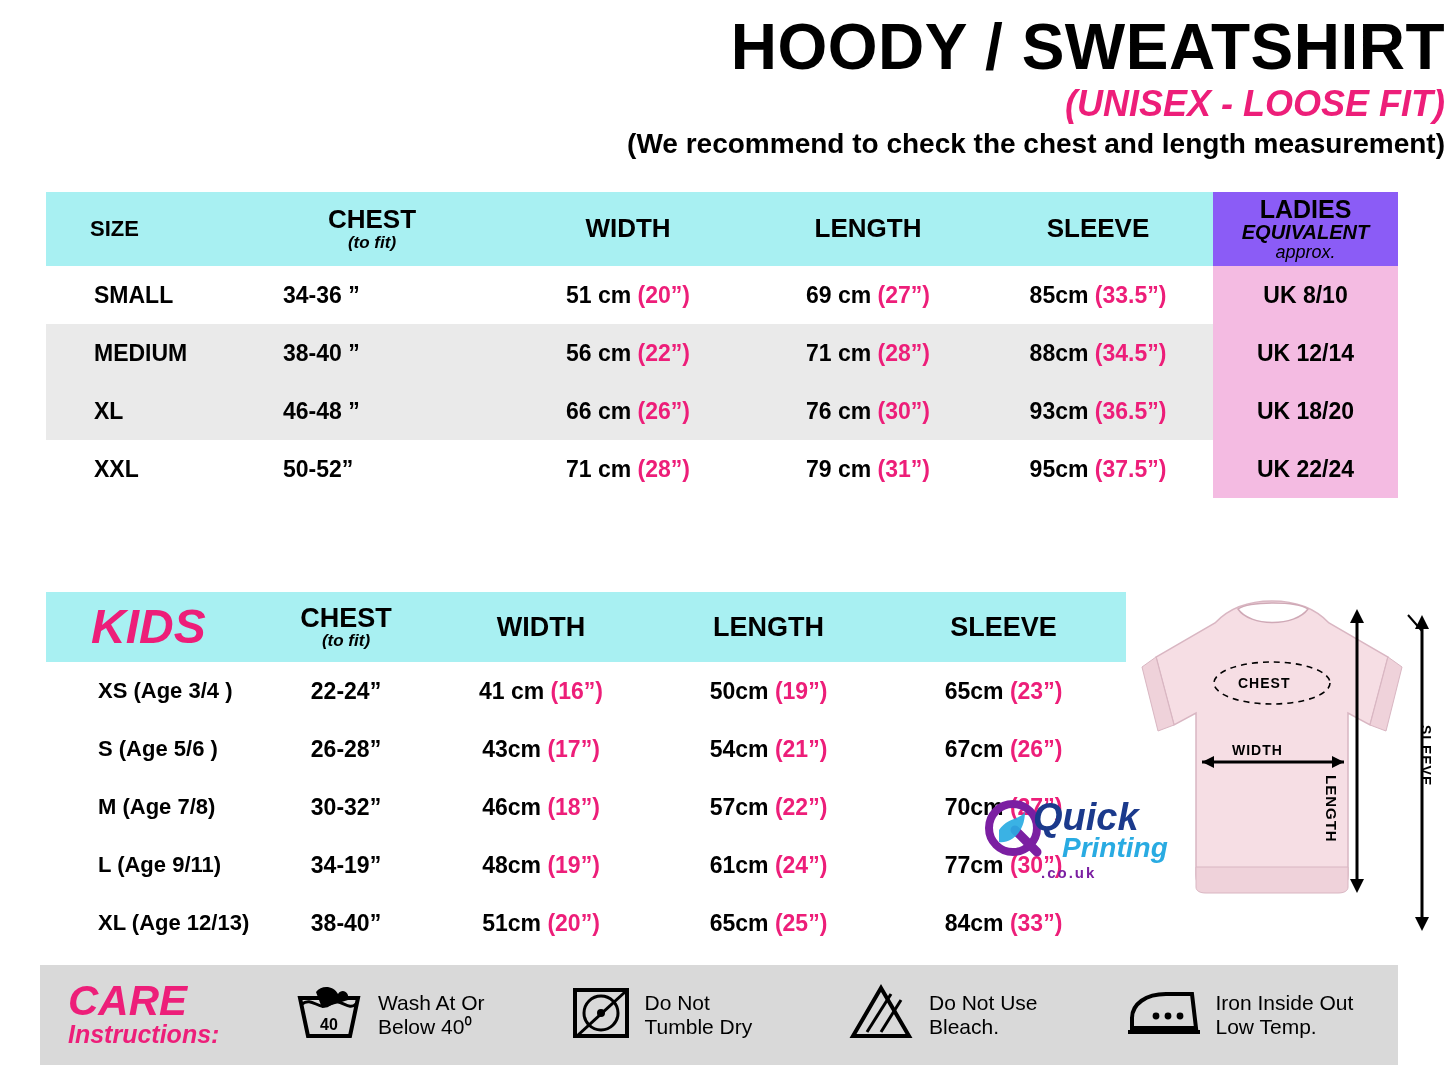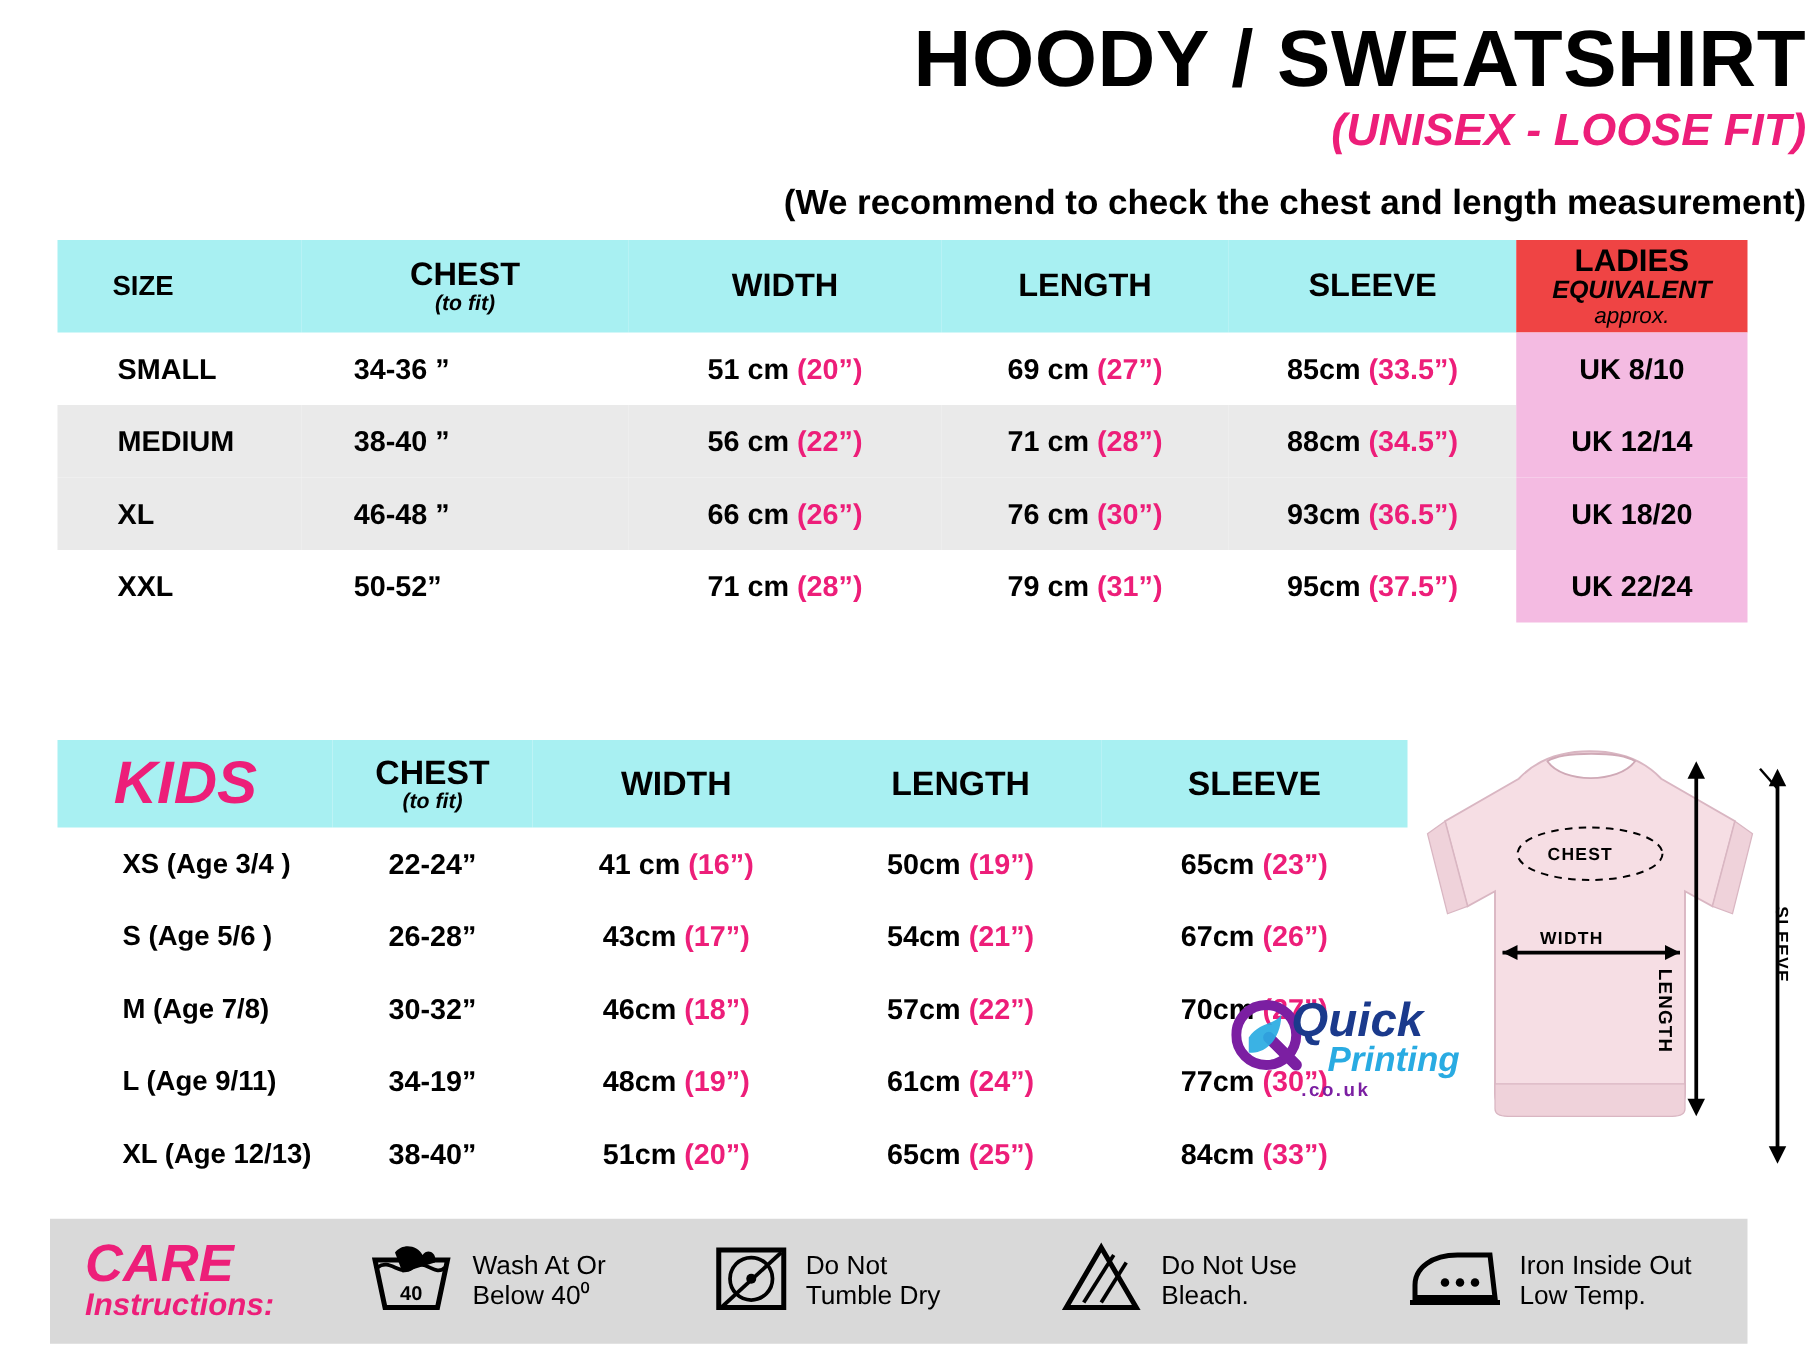--- a/index.html
+++ b/index.html
@@ -37,21 +37,21 @@
     font-weight: bold;
     font-style: italic;
     color: #ED1E79;
     line-height: 1.15;
     margin-top: 2px;
   }
   .note-title {
     font-size: 28px;
     font-weight: bold;
     line-height: 1.2;
-    margin-top: 20px;
+    margin-top: 2px;
   }
 
   
   .adult-table {
     position: absolute;
     left: 46px;
     top: 192px;
     width: 1352px;
     border-collapse: collapse;
     table-layout: fixed;
@@ -59,21 +59,21 @@
   .adult-table th, .adult-table td {
     padding: 0;
     margin: 0;
   }
   .head-row th {
     background: #A8F0F2;
     height: 74px;
     vertical-align: middle;
   }
   .head-row th.ladies-head {
-    background: #ef4444;
+    background: #8b5cf6;
   }
   .hcell {
     font-size: 26px;
     font-weight: bold;
     text-align: center;
     line-height: 1.05;
   }
   .hcell .small-note {
     font-size: 17px;
     font-style: italic;
@@ -178,21 +178,20 @@
   
   .care-strip {
     position: absolute;
     left: 40px;
     top: 965px;
     width: 1358px;
     height: 100px;
     background: #D9D9D9;
     display: flex;
     align-items: center;
-    margin-top: 10px;
   }
   .care-title {
     width: 252px;
     padding-left: 28px;
     box-sizing: border-box;
   }
   .care-title .care-word {
     font-size: 42px;
     font-weight: bold;
     font-style: italic;

